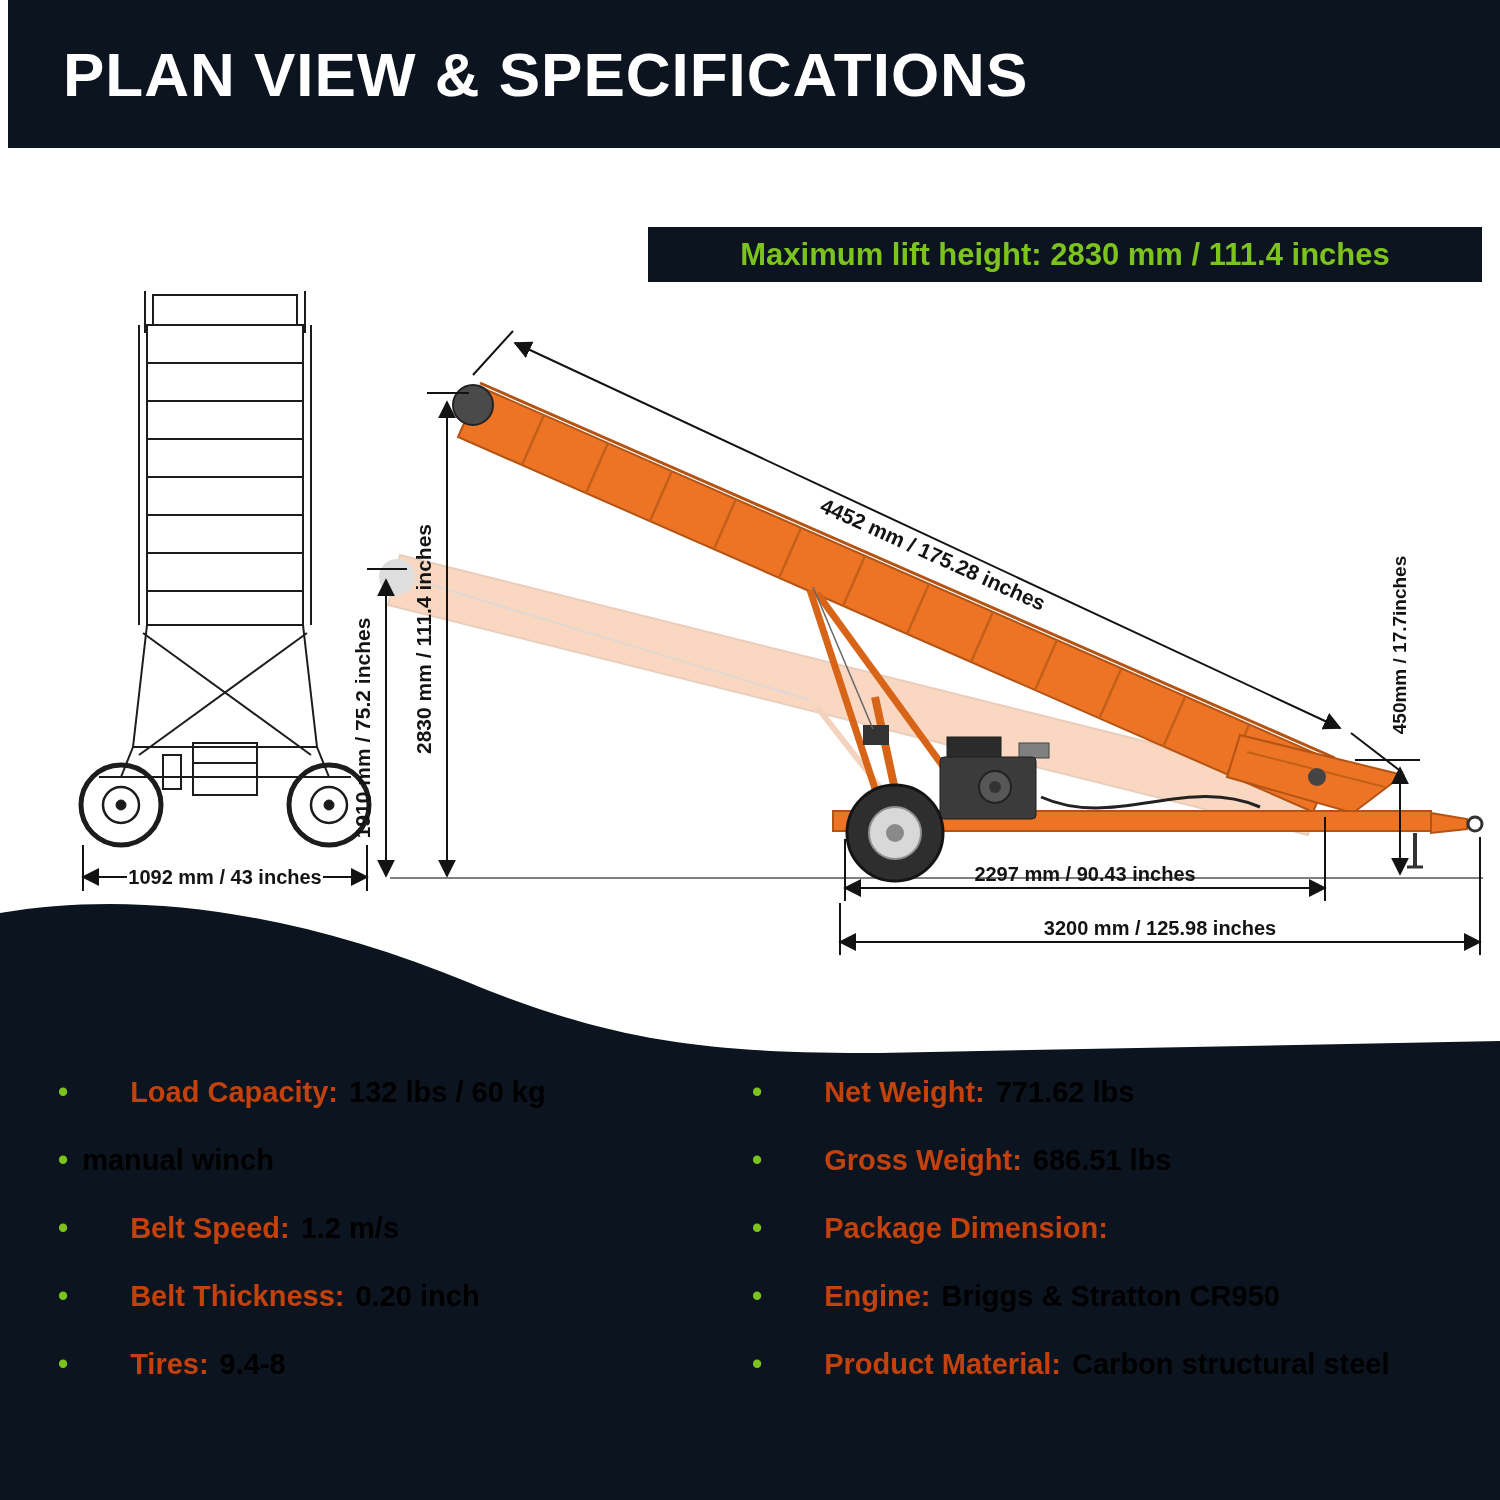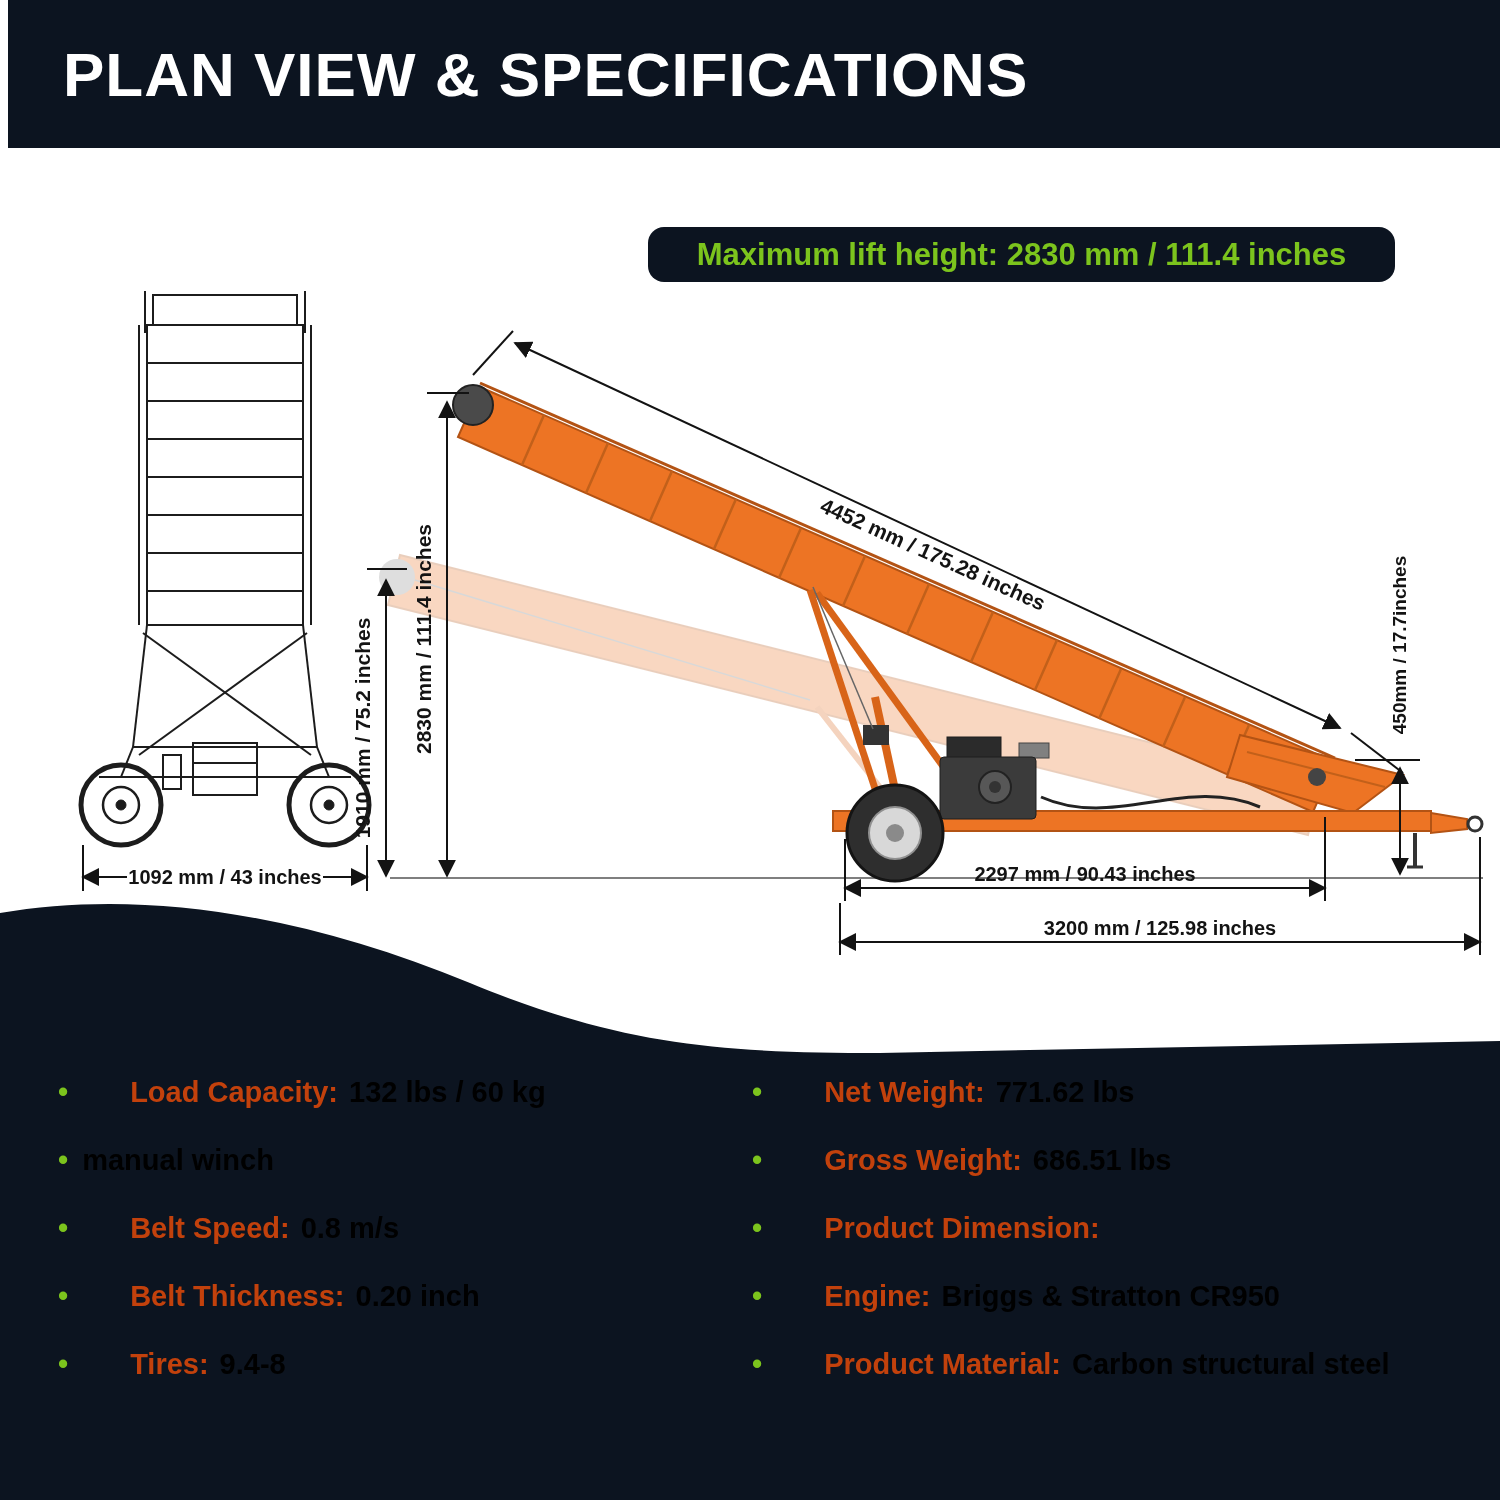--- a/index.html
+++ b/index.html
@@ -11,22 +11,22 @@
   .header {
     position:absolute; top:0; left:8px; width:1500px; height:148px;
     background:#0c1420; display:flex; align-items:center;
   }
   .header .title {
     color:#ffffff; font-size:62px; font-weight:bold; margin-left:55px;
     letter-spacing:1px; white-space:nowrap;
   }
   
   .badge {
-    position:absolute; left:648px; top:227px; width:747px; height:55px;
-    background:#0c1420; border-radius:16px;
+    position:absolute; left:648px; top:227px; width:834px; height:55px;
+    background:#0c1420; border-radius:0;
     display:flex; align-items:center; justify-content:center;
   }
   .badge .badge-text {
     color:#7cc41d; font-size:31px; font-weight:bold; white-space:nowrap;
   }
   
   .front-svg { position:absolute; left:75px; top:285px; }
   .side-svg  { position:absolute; left:355px; top:305px; }
   .dimt    { font:bold 21px "Liberation Sans", sans-serif; fill:#131313; }
   .dimt-sm { font:bold 20px "Liberation Sans", sans-serif; fill:#131313; }
@@ -191,21 +191,21 @@
         <span class="spec-label">Load Capacity:</span>
         <span class="spec-value">132 lbs / 60 kg</span>
       </li>
       <li class="spec-item">
         <span class="bullet">•</span>
         <span class="spec-value">manual winch</span>
       </li>
       <li class="spec-item">
         <span class="bullet">•</span>
         <span class="spec-label">Belt Speed:</span>
-        <span class="spec-value">0.8 m/s</span>
+        <span class="spec-value">1.2 m/s</span>
       </li>
       <li class="spec-item">
         <span class="bullet">•</span>
         <span class="spec-label">Belt Thickness:</span>
         <span class="spec-value">0.20 inch</span>
       </li>
       <li class="spec-item">
         <span class="bullet">•</span>
         <span class="spec-label">Tires:</span>
         <span class="spec-value">9.4-8</span>
@@ -218,21 +218,21 @@
         <span class="spec-label">Net Weight:</span>
         <span class="spec-value">771.62 lbs</span>
       </li>
       <li class="spec-item">
         <span class="bullet">•</span>
         <span class="spec-label">Gross Weight:</span>
         <span class="spec-value">686.51 lbs</span>
       </li>
       <li class="spec-item">
         <span class="bullet">•</span>
-        <span class="spec-label">Product Dimension:</span>
+        <span class="spec-label">Package Dimension:</span>
       </li>
       <li class="spec-item">
         <span class="bullet">•</span>
         <span class="spec-label">Engine:</span>
         <span class="spec-value">Briggs &amp; Stratton CR950</span>
       </li>
       <li class="spec-item">
         <span class="bullet">•</span>
         <span class="spec-label">Product Material:</span>
         <span class="spec-value">Carbon structural steel</span>

